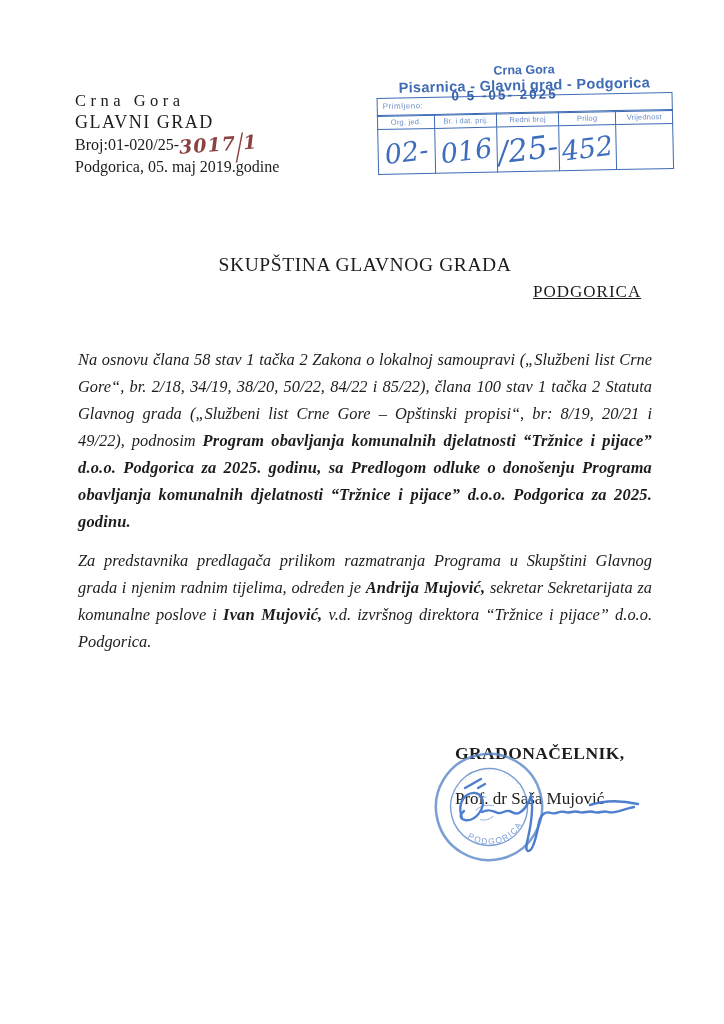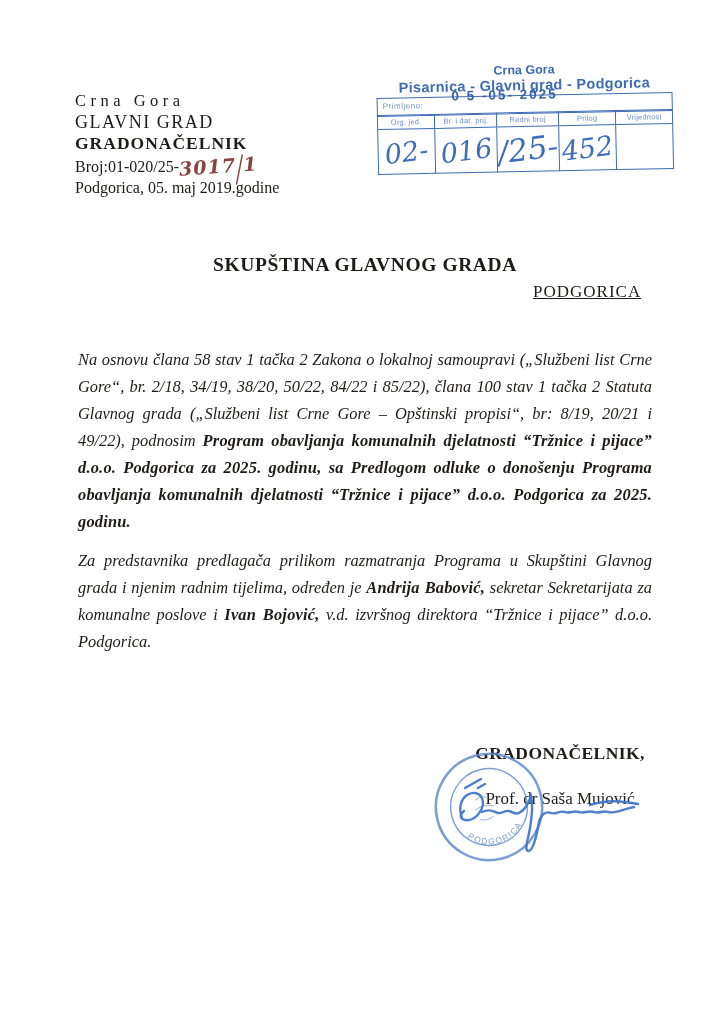--- a/index.html
+++ b/index.html
@@ -38,45 +38,44 @@
   .rs-table td{border:1.6px solid #2e5fae;padding:0;}
   .rs-th{height:13px;font-size:7.5px;text-align:center;opacity:.78;letter-spacing:.2px;}
   .rs-val{height:44px;text-align:center;vertical-align:middle;overflow:visible;}
   .hw-blue{
     font-family:"DejaVu Serif", serif;font-style:italic;color:#2d62b8;
     font-size:27px;display:inline-block;transform:rotate(-6deg);
     white-space:nowrap;line-height:1;
   }
   
   .doc-title{position:absolute;left:75px;top:254px;width:580px;text-align:center;
-    font-weight:bold;font-size:19.5px;letter-spacing:.6px;}
+    font-weight:normal;font-size:19.5px;letter-spacing:.6px;}
   .doc-subtitle{position:absolute;left:533px;top:282px;font-size:17px;
     letter-spacing:1px;text-decoration:underline;}
   
   .para{position:absolute;left:78px;width:574px;font-size:16.4px;line-height:27px;
     text-align:justify;font-style:italic;}
   .para1{top:346px;}
   .para2{top:547px;}
   .para b{letter-spacing:.2px;}
   
-  .sig-block{position:absolute;left:455px;top:742px;width:210px;text-align:center;}
+  .sig-block{position:absolute;left:455px;top:742px;width:210px;}
   .sig-title{font-weight:bold;font-size:17.5px;line-height:22px;letter-spacing:.4px;}
   .sig-name{font-size:17px;line-height:22px;margin-top:24px;}
   .seal{position:absolute;left:430px;top:748px;width:118px;height:118px;opacity:.8;}
   .signature-svg{position:absolute;left:438px;top:776px;width:210px;height:84px;}
 </style>
 </head>
 <body>
 
 <div class="page">
 
   <div class="letterhead">
     <div class="lh-country">Crna Gora</div>
     <div class="lh-city">GLAVNI GRAD</div>
-    <div class="lh-office">GRADONAČELNIK</div>
     <div class="lh-number"><span>Broj:01-020/25-</span><span class="hw-red"><span>3017</span><span class="slash">/</span><span>1</span></span>
     </div>
     <div class="lh-date">Podgorica, 05. maj 2019.godine</div>
   </div>
 
   <div class="rstamp">
     <div class="rs-line1">Crna Gora</div>
     <div class="rs-line2">Pisarnica - Glavni grad - Podgorica</div>
     <div class="rs-datebox">
       <span class="rs-received">Primljeno:</span>
@@ -99,21 +98,21 @@
         <td class="rs-val"><span class="hw-blue"></span></td>
       </tr>
     </tbody>
       </table>
   </div>
 
   <div class="doc-title">SKUPŠTINA GLAVNOG GRADA</div>
   <div class="doc-subtitle">PODGORICA</div>
 
   <div class="para para1"><span>Na osnovu člana 58 stav 1 tačka 2 Zakona o lokalnoj samoupravi („Službeni list  Crne Gore“, br. 2/18, 34/19, 38/20, 50/22, 84/22 i 85/22), člana 100 stav 1 tačka 2 Statuta Glavnog grada („Službeni list Crne Gore – Opštinski propisi“, br: 8/19, 20/21 i 49/22), podnosim </span><b>Program obavljanja komunalnih djelatnosti “Tržnice i pijace” d.o.o. Podgorica za 2025. godinu, sa Predlogom odluke o donošenju Programa obavljanja komunalnih djelatnosti “Tržnice i pijace” d.o.o. Podgorica za 2025. godinu.</b></div>
-  <div class="para para2"><span>Za predstavnika predlagača prilikom razmatranja Programa u Skupštini Glavnog grada i njenim radnim tijelima, određen je </span><b>Andrija Babović,</b><span> sekretar Sekretarijata za komunalne poslove i </span><b>Ivan Bojović,</b><span> v.d. izvršnog direktora “Tržnice i pijace” d.o.o. Podgorica.</span></div>
+  <div class="para para2"><span>Za predstavnika predlagača prilikom razmatranja Programa u Skupštini Glavnog grada i njenim radnim tijelima, određen je </span><b>Andrija Mujović,</b><span> sekretar Sekretarijata za komunalne poslove i </span><b>Ivan Mujović,</b><span> v.d. izvršnog direktora “Tržnice i pijace” d.o.o. Podgorica.</span></div>
 
   <div class="sig-block">
     <div class="sig-title">GRADONAČELNIK,</div>
     <div class="sig-name">Prof. dr Saša Mujović</div>
   </div>
 
   <svg class="seal" viewBox="0 0 120 120">
     <g transform="rotate(-14 60 60)" stroke="#5b87c9" fill="none">
       <circle cx="60" cy="60" r="54" stroke-width="2.6"></circle>
       <circle cx="60" cy="60" r="39" stroke-width="1.4"></circle>

